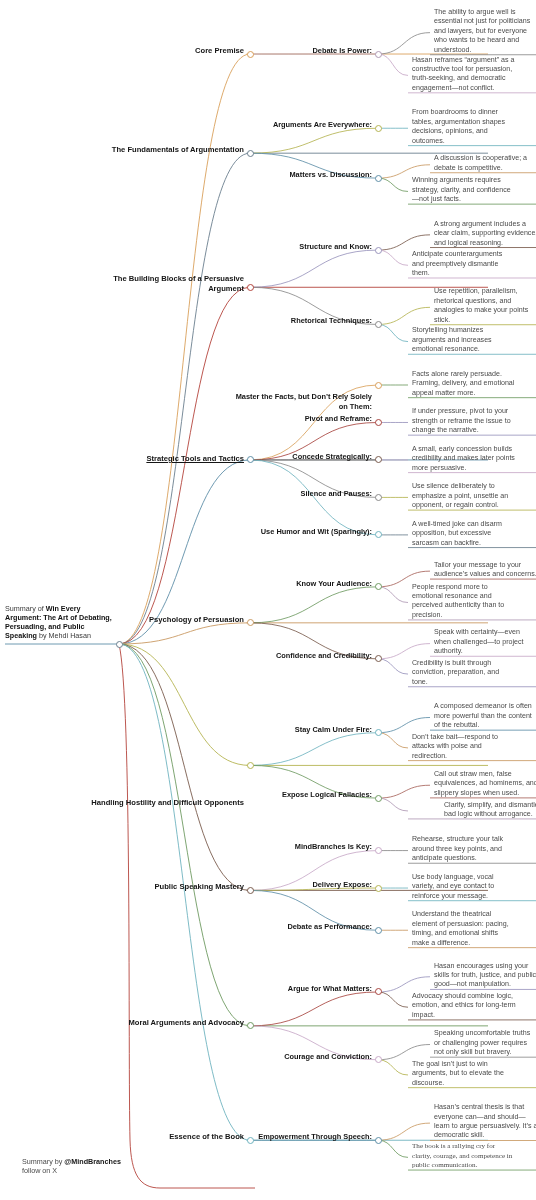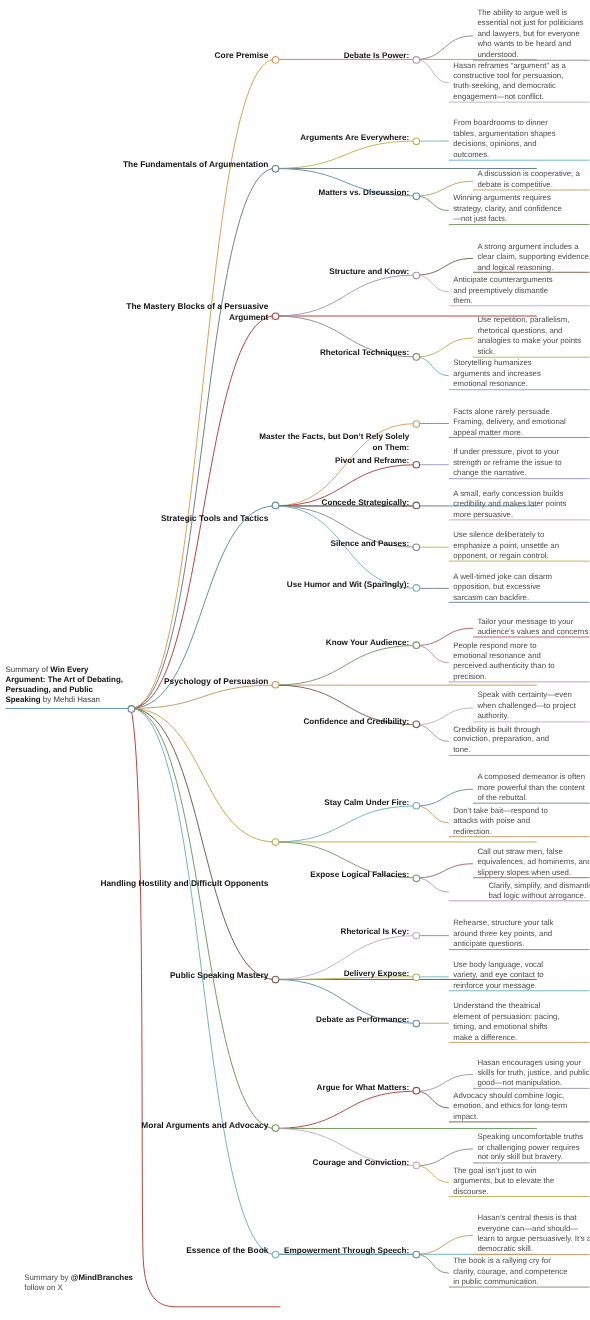--- a/index.html
+++ b/index.html
@@ -139,31 +139,31 @@
       <div class="lbl l3" style="left:412px;top:55.52891783724398px;width:104px;text-align:left;">Hasan reframes “argument” as a constructive tool for persuasion, truth-seeking, and democratic engagement—not conflict.</div>
       <div class="lbl l1" style="left: 80px; top: 144.935px; width: 164px;">The Fundamentals of Argumentation</div>
       <div class="dot" style="left: 246.5px; top: 149.677px; border-color: rgb(107, 127, 142);"></div>
       <div class="lbl l2" style="left: 228px; top: 120.11px; width: 144px;">Arguments Are Everywhere:</div>
       <div class="dot" style="left: 374.5px; top: 124.735px; border-color: rgb(181, 180, 82);"></div>
       <div class="lbl l3" style="left:412px;top:108.33453660833399px;width:104px;text-align:left;">From boardrooms to dinner tables, argumentation shapes decisions, opinions, and outcomes.</div>
       <div class="lbl l2" style="left: 228px; top: 169.995px; width: 144px;">Matters vs. Discussion:</div>
       <div class="dot" style="left: 374.5px; top: 174.62px; border-color: rgb(95, 143, 168);"></div>
       <div class="lbl l3" style="left:434px;top:154.33524287844307px;width:104px;text-align:left;">A discussion is cooperative; a debate is competitive.</div>
       <div class="lbl l3" style="left:412px;top:176.27952601428234px;width:104px;text-align:left;">Winning arguments requires strategy, clarity, and confidence—not just facts.</div>
-      <div class="lbl l1" style="left: 80px; top: 274.294px; width: 164px;">The Mastery Blocks of a Persuasive Argument</div>
+      <div class="lbl l1" style="left: 80px; top: 274.294px; width: 164px;">The Building Blocks of a Persuasive Argument</div>
       <div class="dot" style="left: 246.5px; top: 283.779px; border-color: rgb(180, 68, 60);"></div>
       <div class="lbl l2" style="left: 228px; top: 241.965px; width: 144px;">Structure and Know:</div>
       <div class="dot" style="left: 374.5px; top: 246.59px; border-color: rgb(154, 149, 189);"></div>
       <div class="lbl l3" style="left:434px;top:219.67903947265165px;width:104px;text-align:left;">A strong argument includes a clear claim, supporting evidence, and logical reasoning.</div>
       <div class="lbl l3" style="left:412px;top:250.15153417562584px;width:104px;text-align:left;">Anticipate counterarguments and preemptively dismantle them.</div>
       <div class="lbl l2" style="left: 228px; top: 316.342px; width: 144px;">Rhetorical Techniques:</div>
       <div class="dot" style="left: 374.5px; top: 320.967px; border-color: rgb(138, 138, 138);"></div>
       <div class="lbl l3" style="left:434px;top:287.4289413795809px;width:104px;text-align:left;">Use repetition, parallelism, rhetorical questions, and analogies to make your points stick.</div>
       <div class="lbl l3" style="left:412px;top:326.42964764969px;width:104px;text-align:left;">Storytelling humanizes arguments and increases emotional resonance.</div>
-      <div class="lbl l1" style="left: 80px; top: 467px; width: 164px;">Strategic Tools and Tactics</div>
+      <div class="lbl l1" style="left: 80px; top: 454px; width: 164px; text-decoration: underline;">Strategic Tools and Tactics</div>
       <div class="dot" style="left: 246.5px; top: 456.449px; border-color: rgb(95, 143, 168);"></div>
       <div class="lbl l2" style="left: 228px; top: 372.254px; width: 144px; margin-top: 20px;">Master the Facts, but Don’t Rely Solely on Them:</div>
       <div class="dot" style="left: 374.5px; top: 381.504px; border-color: rgb(217, 160, 91);"></div>
       <div class="lbl l3" style="left:412px;top:369.82916110805934px;width:104px;text-align:left;">Facts alone rarely persuade. Framing, delivery, and emotional appeal matter more.</div>
       <div class="lbl l2" style="left: 228px; top: 414.352px; width: 144px;">Pivot and Reframe:</div>
       <div class="dot" style="left: 374.5px; top: 418.977px; border-color: rgb(168, 68, 63);"></div>
       <div class="lbl l3" style="left:412px;top:407.3016558110335px;width:104px;text-align:left;">If under pressure, pivot to your strength or reframe the issue to change the narrative.</div>
       <div class="lbl l2" style="left: 228px; top: 451.824px; width: 144px;">Concede Strategically:</div>
       <div class="dot" style="left: 374.5px; top: 456.449px; border-color: rgb(122, 92, 78);"></div>
       <div class="lbl l3" style="left:412px;top:444.7741505140077px;width:104px;text-align:left;">A small, early concession builds credibility and makes later points more persuasive.</div>
@@ -188,21 +188,21 @@
       <div class="lbl l2" style="left: 228px; top: 724.588px; width: 144px;">Stay Calm Under Fire:</div>
       <div class="dot" style="left: 374.5px; top: 729.213px; border-color: rgb(111, 179, 191);"></div>
       <div class="lbl l3" style="left:434px;top:702.3019697088598px;width:104px;text-align:left;">A composed demeanor is often more powerful than the content of the rebuttal.</div>
       <div class="lbl l3" style="left:412px;top:732.774464411834px;width:104px;text-align:left;">Don’t take bait—respond to attacks with poise and redirection.</div>
       <div class="lbl l2" style="left: 228px; top: 789.976px; width: 144px;">Expose Logical Fallacies:</div>
       <div class="dot" style="left: 374.5px; top: 794.601px; border-color: rgb(111, 155, 98);"></div>
       <div class="lbl l3" style="left:434px;top:770.0518716157891px;width:104px;text-align:left;">Call out straw men, false equivalences, ad hominems, and slippery slopes when used.</div>
       <div class="lbl l3" style="left:412px;top:800.5243663187632px;width:104px;text-align:left;margin-left:32px;">Clarify, simplify, and dismantle bad logic without arrogance.</div>
       <div class="lbl l1" style="left: 80px; top: 882.163px; width: 164px;">Public Speaking Mastery</div>
       <div class="dot" style="left: 246.5px; top: 886.906px; border-color: rgb(122, 92, 78);"></div>
-      <div class="lbl l2" style="left: 228px; top: 842.446px; width: 144px;">Rhetorical Is Key:</div>
+      <div class="lbl l2" style="left: 228px; top: 842.446px; width: 144px;">MindBranches Is Key:</div>
       <div class="dot" style="left: 374.5px; top: 847.071px; border-color: rgb(200, 169, 200);"></div>
       <div class="lbl l3" style="left:412px;top:835.3956682099977px;width:104px;text-align:left;">Rehearse, structure your talk around three key points, and anticipate questions.</div>
       <div class="lbl l2" style="left: 228px; top: 879.918px; width: 144px;">Delivery Expose:</div>
       <div class="dot" style="left: 374.5px; top: 884.543px; border-color: rgb(181, 180, 82);"></div>
       <div class="lbl l3" style="left:412px;top:872.8681629129718px;width:104px;text-align:left;">Use body language, vocal variety, and eye contact to reinforce your message.</div>
       <div class="lbl l2" style="left: 228px; top: 922.116px; width: 144px;">Debate as Performance:</div>
       <div class="dot" style="left: 374.5px; top: 926.741px; border-color: rgb(95, 143, 168);"></div>
       <div class="lbl l3" style="left:412px;top:910.3406576159459px;width:104px;text-align:left;">Understand the theatrical element of persuasion: pacing, timing, and emotional shifts make a difference.</div>
       <div class="lbl l1" style="left: 80px; top: 1017.63px; width: 164px;">Moral Arguments and Advocacy</div>
       <div class="dot" style="left: 246.5px; top: 1022.37px; border-color: rgb(111, 155, 98);"></div>
@@ -212,15 +212,15 @@
       <div class="lbl l3" style="left:412px;top:992.0580710978576px;width:104px;text-align:left;">Advocacy should combine logic, emotion, and ethics for long-term impact.</div>
       <div class="lbl l2" style="left: 228px; top: 1051.62px; width: 144px;">Courage and Conviction:</div>
       <div class="dot" style="left: 374.5px; top: 1056.25px; border-color: rgb(200, 169, 200);"></div>
       <div class="lbl l3" style="left:434px;top:1029.3354783018128px;width:104px;text-align:left;">Speaking uncomfortable truths or challenging power requires not only skill but bravery.</div>
       <div class="lbl l3" style="left:412px;top:1059.807973004787px;width:104px;text-align:left;">The goal isn’t just to win arguments, but to elevate the discourse.</div>
       <div class="lbl l1" style="left: 80px; top: 1132px; width: 164px;">Essence of the Book</div>
       <div class="dot" style="left: 246.5px; top: 1136.75px; border-color: rgb(111, 179, 191);"></div>
       <div class="lbl l2" style="left: 228px; top: 1132.12px; width: 144px;">Empowerment Through Speech:</div>
       <div class="dot" style="left: 374.5px; top: 1136.75px; border-color: rgb(95, 143, 168);"></div>
       <div class="lbl l3" style="left:434px;top:1103.2074864631563px;width:104px;text-align:left;">Hasan’s central thesis is that everyone can—and should—learn to argue persuasively. It’s a democratic skill.</div>
-      <div class="lbl l3" style="left:412px;top:1142.2081927332654px;width:104px;text-align:left;">The book is a rallying cry for clarity, courage, and competence in public communication.</div>
+      <div class="lbl l3" style="left:412px;top:1142.2081927332654px;width:104px;text-align:left;font-family:Liberation Serif, serif;">The book is a rallying cry for clarity, courage, and competence in public communication.</div>
     </div>
 </div>
 
 </body></html>

